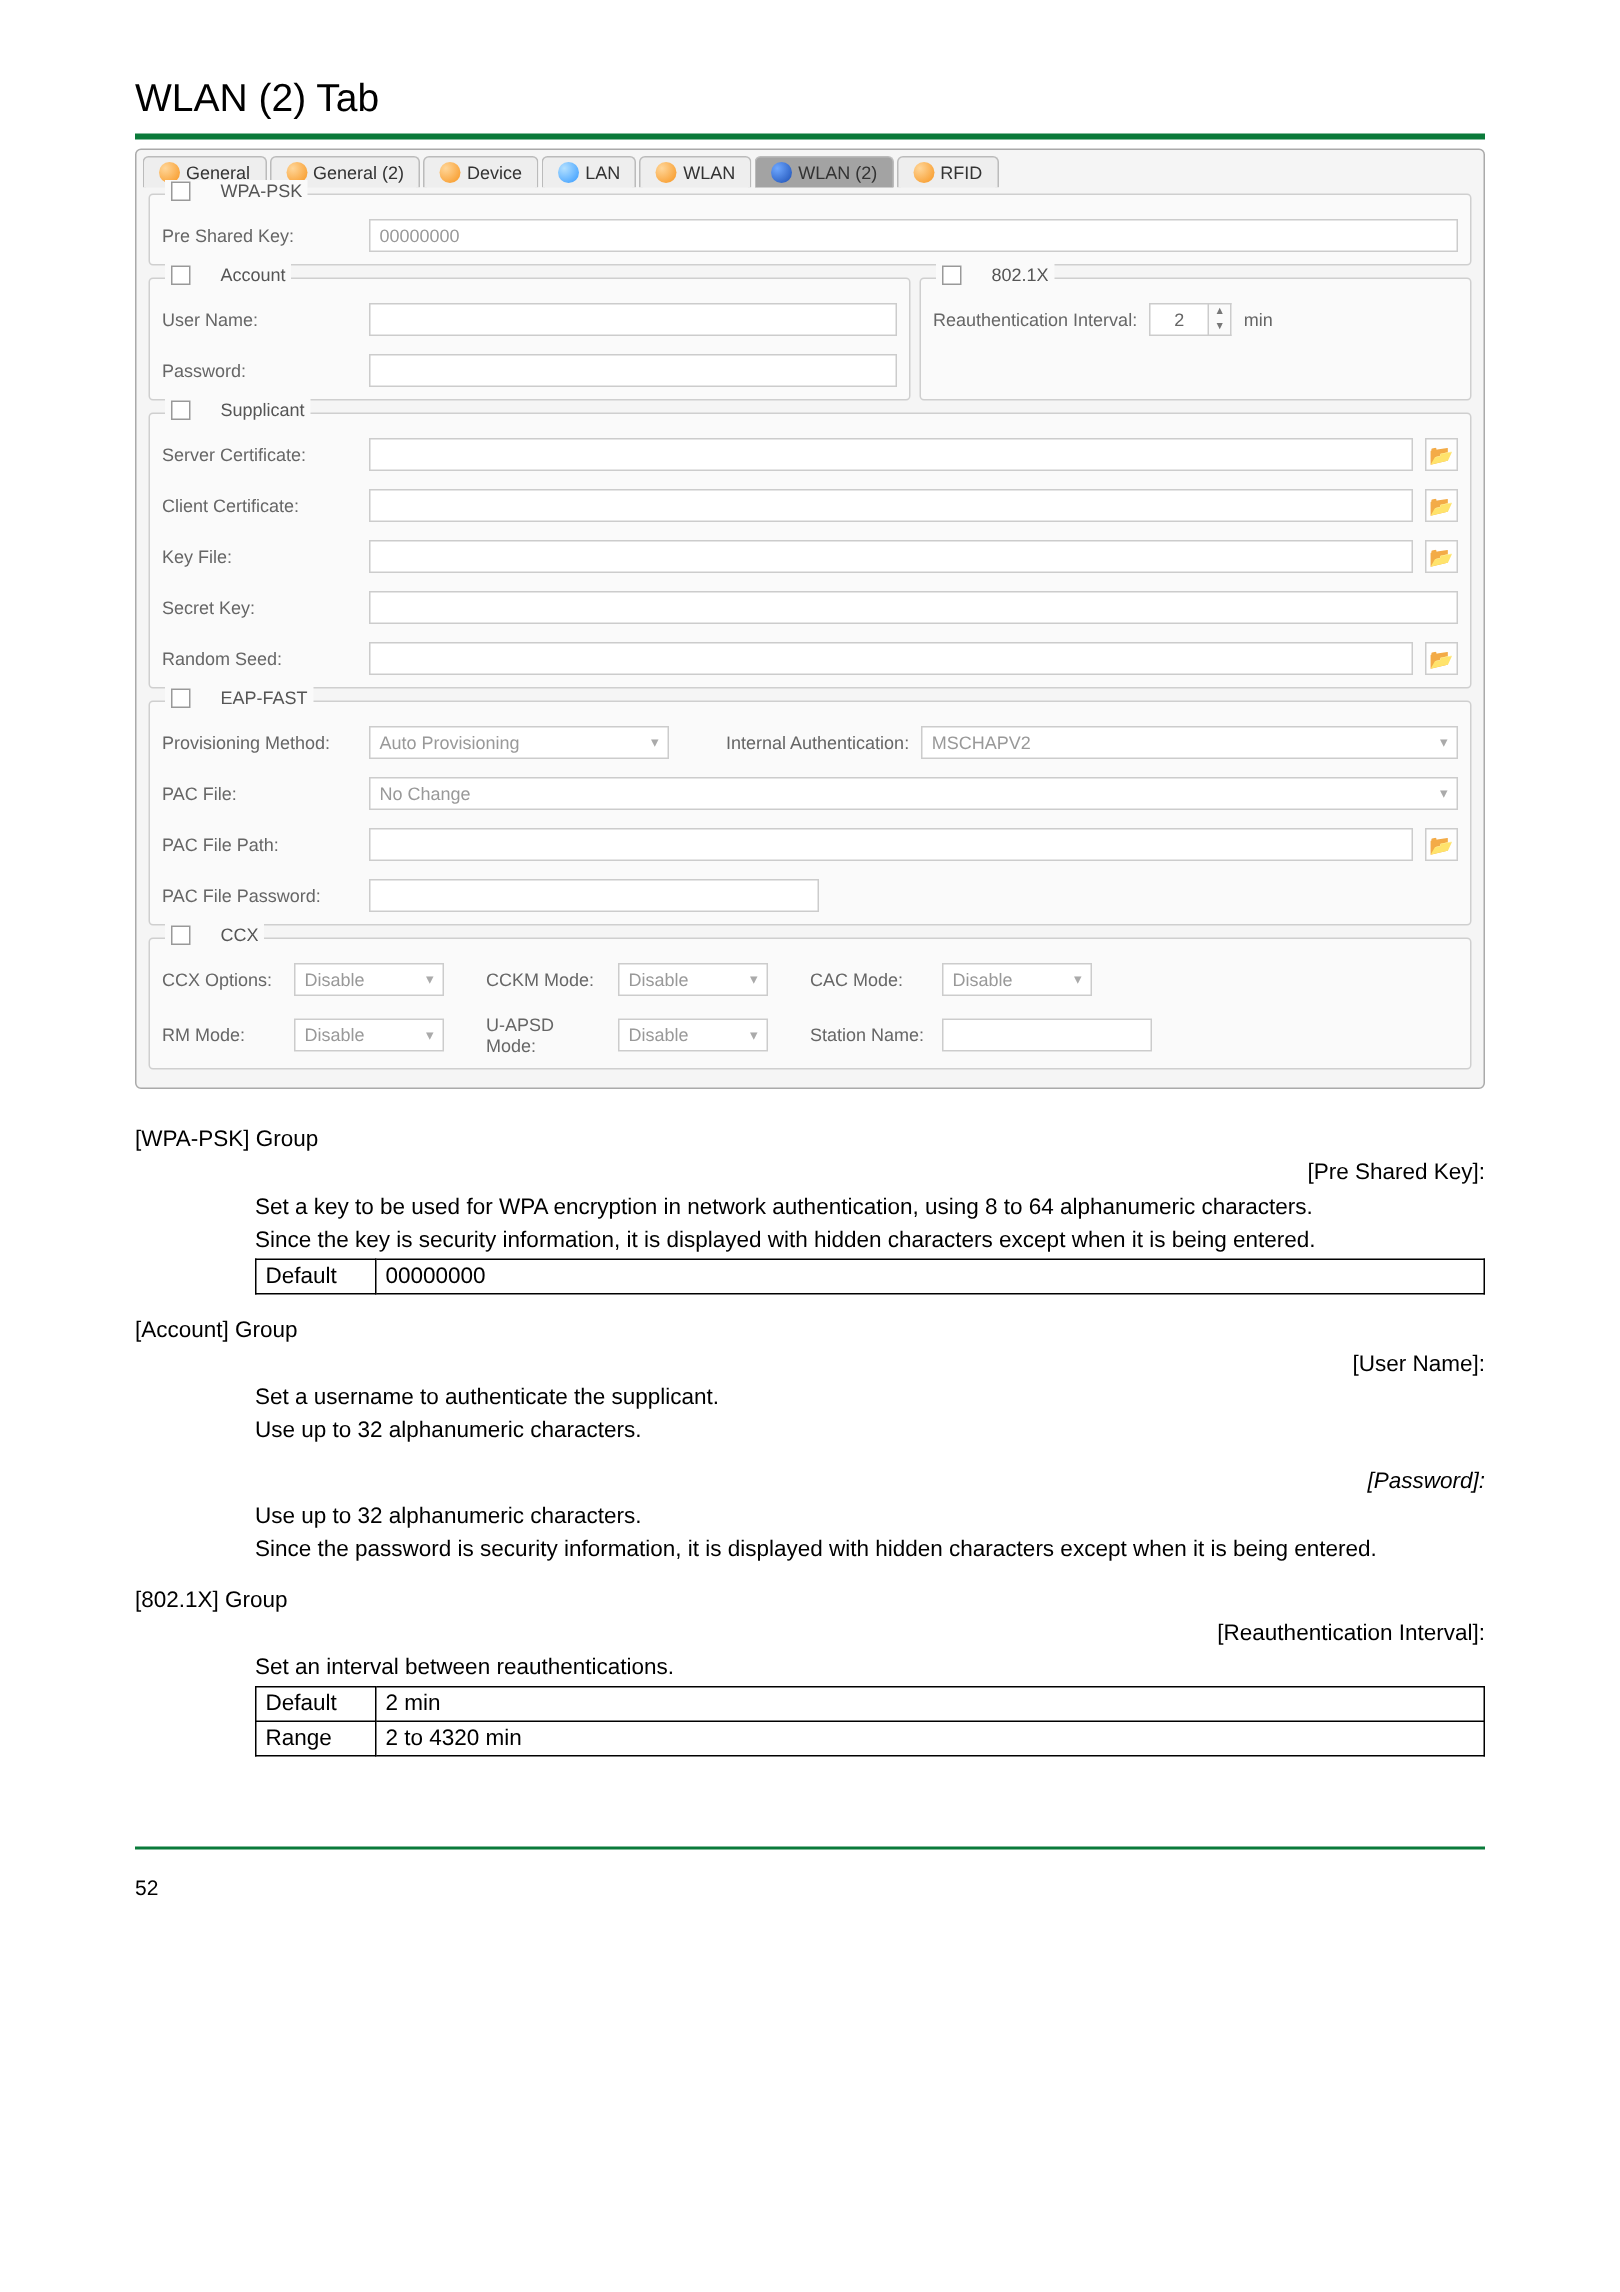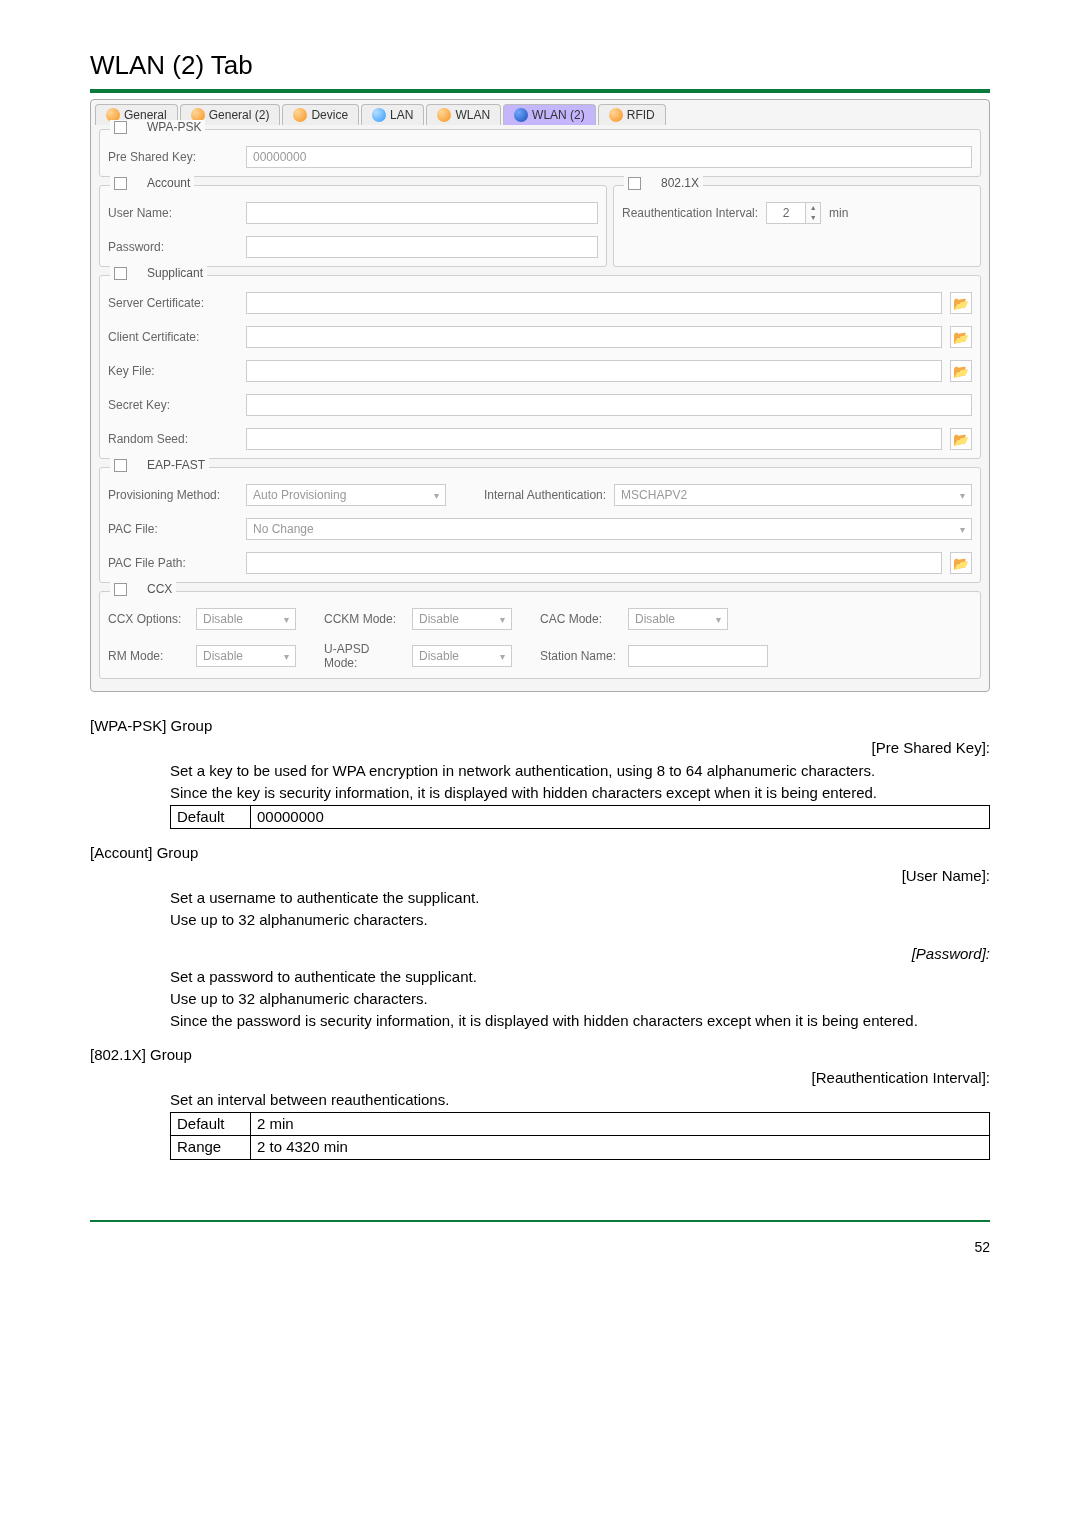--- a/index.html
+++ b/index.html
@@ -40,21 +40,21 @@
     gap: 4px;
     background: #eee;
     border: 1px solid #bbb;
     border-bottom: none;
     border-radius: 4px 4px 0 0;
     padding: 3px 10px;
     font-size: 12px;
     color: #333;
   }
   .tab.active {
-    background: #c4b5fd;
+    background: #a3a3a3;
     font-weight: normal;
   }
   .dot {
     width: 14px;
     height: 14px;
     border-radius: 50%;
     display: inline-block;
   }
   .dot-orange { background: radial-gradient(circle at 30% 30%, #ffd699, #f7941d); }
   .dot-blue   { background: radial-gradient(circle at 30% 30%, #b3e0ff, #3399ff); }
@@ -181,21 +181,21 @@
     padding: 1px 6px;
     font-size: 15px;
   }
   .tbl td:first-child { width: 80px; }
 
   .footer-line {
     border: none;
     border-top: 2px solid #0a7a3a;
     margin: 60px 0 6px 0;
   }
-  .page-num { text-align: right; font-size: 14px; margin-top: 17px; }
+  .page-num { text-align: left; font-size: 14px; margin-top: 17px; }
 </style>
 </head>
 <body>
 
 <div class="page">
   <div class="title">WLAN (2) Tab</div>
   <hr class="thick-hr">
 
   <div class="tab-panel">
     <div class="tabs">
@@ -318,20 +318,24 @@
       </div>
       <div class="row">
         <span class="lbl">PAC File:</span>
         <div class="fld fld-sel">No Change</div>
       </div>
       <div class="row">
         <span class="lbl">PAC File Path:</span>
         <div class="fld"></div>
         <div class="icon-folder">📂</div>
       </div>
+      <div class="row">
+        <span class="lbl">PAC File Password:</span>
+        <div class="fld short"></div>
+      </div>
     </div>
 
     <div class="group">
       <div class="group-title">
           <span class="chk"></span>
           <span>CCX</span>
         </div>
       <div class="row">
         <span style="width:80px;">CCX Options:</span>
         <div class="fld fld-sel" style="flex:0 0 100px;">Disable</div>
@@ -364,21 +368,20 @@
           </tr>
     </tbody>
       </table>
 
     <div class="h1">[Account] Group</div>
     <div class="h2">[User Name]:</div>
     <div class="body">Set a username to authenticate the supplicant.</div>
     <div class="body">Use up to 32 alphanumeric characters.</div>
 
     <div class="h2" style="margin-top:14px;font-style:italic;">[Password]:</div>
-    <div class="body">Set a password to authenticate the supplicant.</div>
     <div class="body">Use up to 32 alphanumeric characters.</div>
     <div class="body">Since the password is security information, it is displayed with hidden characters except when it is being entered.</div>
 
     <div class="h1">[802.1X] Group</div>
     <div class="h2">[Reauthentication Interval]:</div>
     <div class="body">Set an interval between reauthentications.</div>
     <table class="tbl">
       <tbody>
           <tr>
             <td>Default</td>

